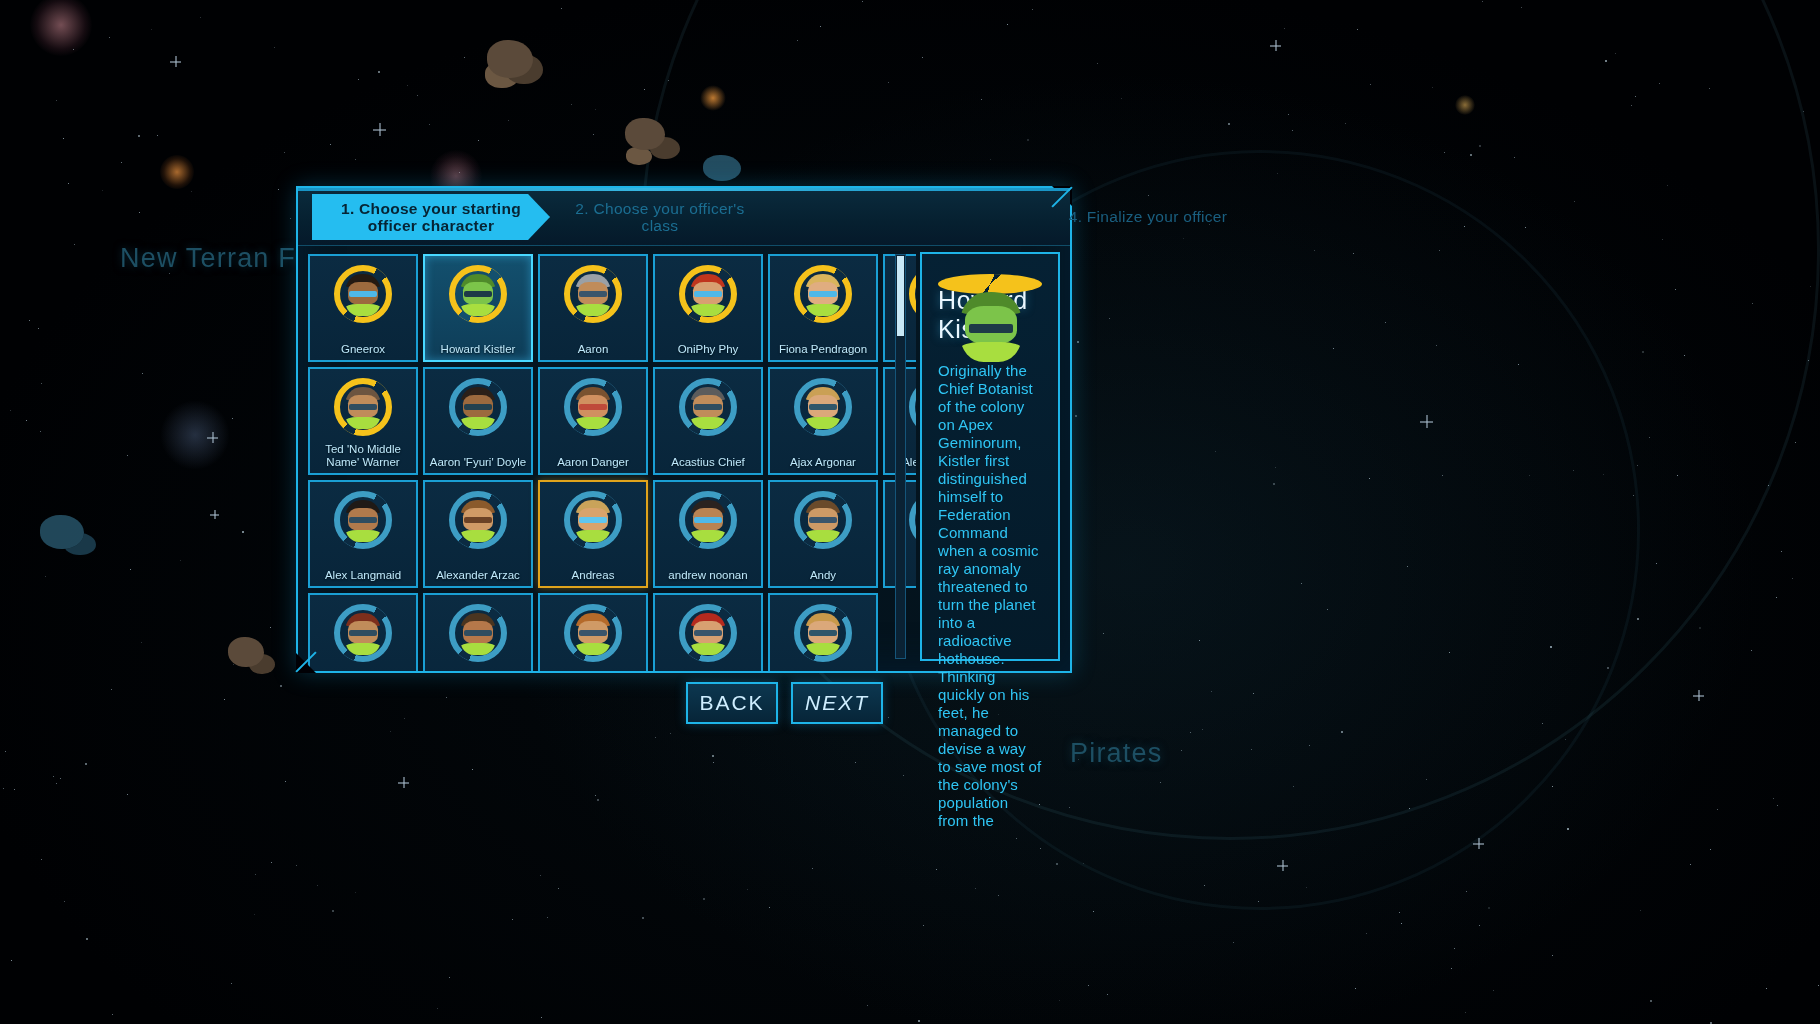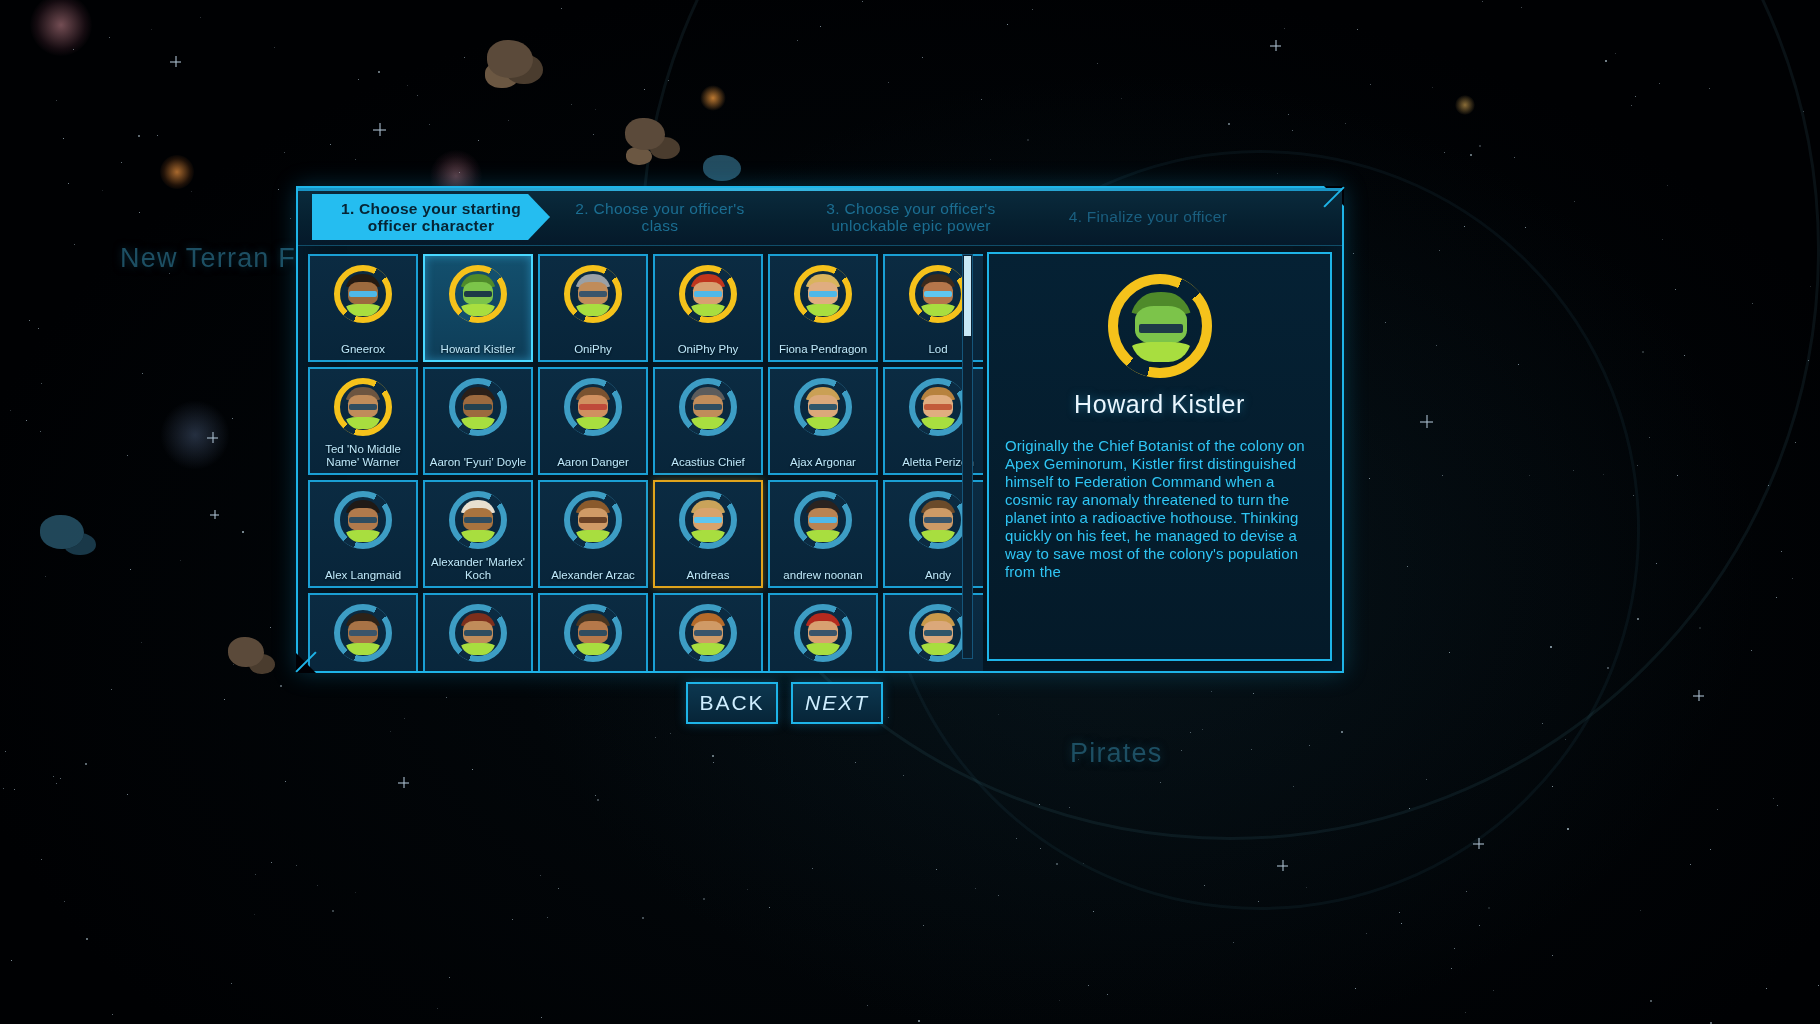--- a/index.html
+++ b/index.html
@@ -43,21 +43,21 @@
     letter-spacing:1.2px;
     color:#1d4f63;
     white-space:nowrap;
     text-shadow:0 0 8px rgba(20,70,90,0.6);
   }
 
   
   #dialog {
     position:absolute;
     left:296px; top:186px;
-    width:1048px; height:487px;
+    width:776px; height:487px;
     background:linear-gradient(180deg,#041622 0%, #04131d 100%);
     border:2px solid #1eb4e8;
     box-shadow:0 0 22px rgba(20,160,220,0.28), inset 0 0 40px rgba(0,40,70,0.5);
     padding-left:19px;
   }
   
   #dialog:before, #dialog:after {
     content:""; position:absolute; background:#000005;
   }
   #dialog:before { right:-2px; top:-2px; width:20px; height:20px;
@@ -598,21 +598,20 @@
 </div>
 
 <div id="dialog">
   <div class="corner-line corner-tr"></div>
   <div class="corner-line corner-bl"></div>
 
   <div id="tabbar">
     <div class="topglow"></div>
     <div class="tab t1 active">1. Choose your starting officer character</div>
     <div class="tab t2">2. Choose your officer's class</div>
-    <div class="tab t3">3. Choose your officer's unlockable epic power</div>
     <div class="tab t4">4. Finalize your officer</div>
   </div>
 
   <div id="content">
 
     <div id="gridwrap">
       <div id="grid">
           <div class="cell">
             <div class="por">
               <div class="ring gold"></div>
@@ -640,21 +639,21 @@
           <div class="cell">
             <div class="por">
               <div class="ring gold"></div>
               <div class="face">
                 <div class="hair" style="background:#9aa0a6"></div>
                 <div class="skin" style="background:#c08c5a"></div>
                 <div class="visor" style="background:#3a556b"></div>
                 <div class="body"></div>
               </div>
             </div>
-            <div class="nm">OniPhy</div>
+            <div class="nm">Aaron</div>
           </div>
           <div class="cell">
             <div class="por">
               <div class="ring gold"></div>
               <div class="face">
                 <div class="hair" style="background:#c0351d"></div>
                 <div class="skin" style="background:#d8a071"></div>
                 <div class="visor" style="background:#4fb8e8"></div>
                 <div class="body"></div>
               </div>
@@ -761,32 +760,20 @@
             <div class="por">
               <div class="ring"></div>
               <div class="face">
                 <div class="hair" style="background:#1f1a16"></div>
                 <div class="skin" style="background:#b07a4c"></div>
                 <div class="visor" style="background:#2f4d60"></div>
                 <div class="body"></div>
               </div>
             </div>
             <div class="nm">Alex Langmaid</div>
-          </div>
-          <div class="cell">
-            <div class="por">
-              <div class="ring"></div>
-              <div class="face">
-                <div class="hair" style="background:#e8e0d0"></div>
-                <div class="skin" style="background:#a9743f"></div>
-                <div class="visor" style="background:#2f4d60"></div>
-                <div class="body"></div>
-              </div>
-            </div>
-            <div class="nm">Alexander 'Marlex' Koch</div>
           </div>
           <div class="cell">
             <div class="por">
               <div class="ring"></div>
               <div class="face">
                 <div class="hair" style="background:#8a5a2c"></div>
                 <div class="skin" style="background:#cf9a66"></div>
                 <div class="visor" style="background:#6b4226"></div>
                 <div class="body"></div>
               </div>

